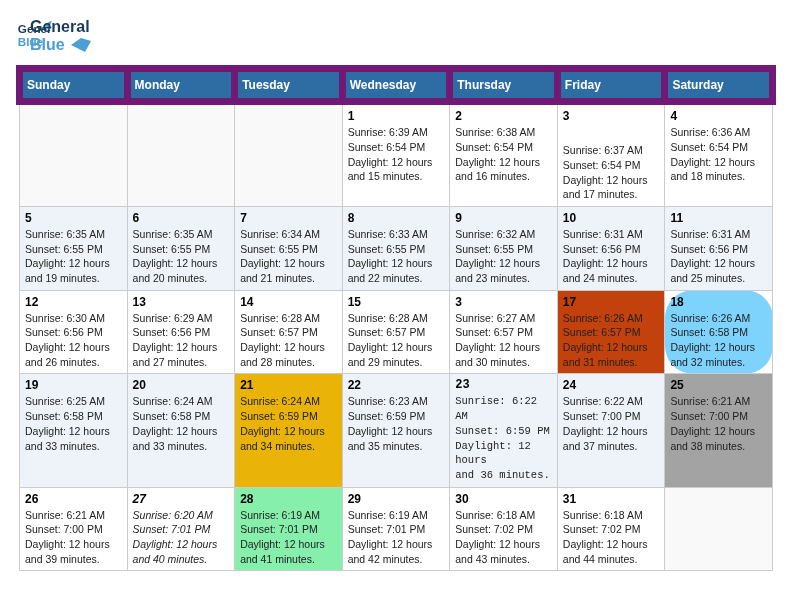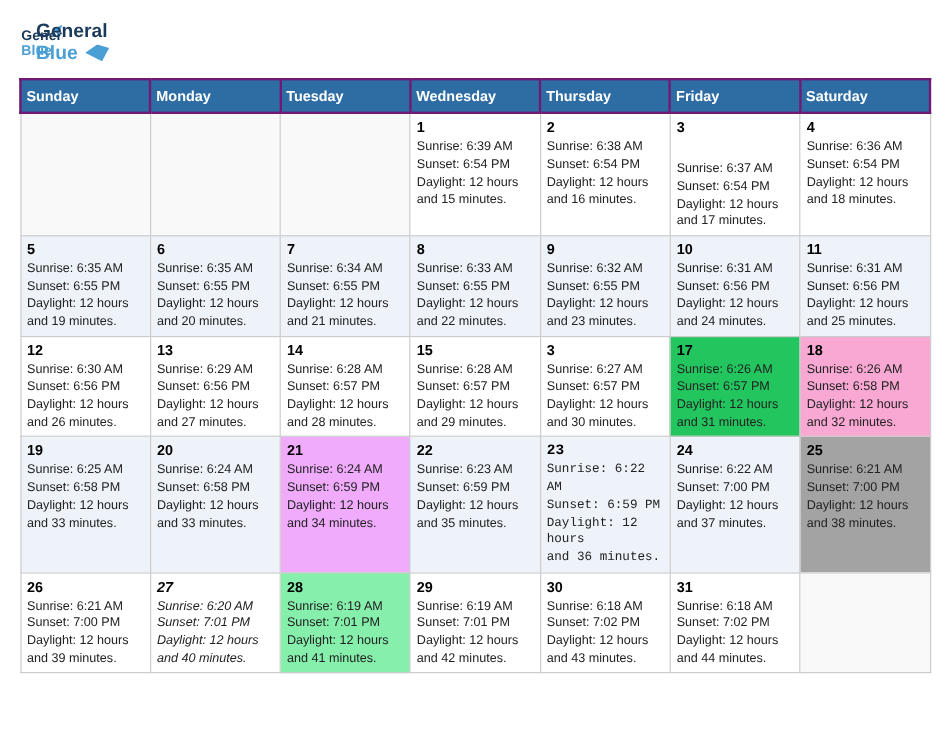--- a/index.html
+++ b/index.html
@@ -42,21 +42,21 @@
       border-collapse: collapse;
       font-size: 11px;
     }
     .calendar th {
       background: #2e6da4;
       color: #fff;
       padding: 6px 4px;
       text-align: left;
       font-weight: bold;
       font-size: 12px;
-      border: 2px solid #701a75;
+      border: 7px solid #701a75;
     }
     .calendar td {
       border: 1px solid #ccc;
       padding: 4px 5px;
       vertical-align: top;
       width: calc(100% / 7);
       min-height: 80px;
     }
     .calendar tr:nth-child(even) td {
       background: #f5f8fc;
@@ -230,28 +230,28 @@
 Daylight: 12 hours
 and 29 minutes.</div>
         </td>
         <td style="background: rgb(255, 255, 255);">
           <span class="day-num">3</span>
           <div class="day-info" style="white-space: pre-line;">Sunrise: 6:27 AM
 Sunset: 6:57 PM
 Daylight: 12 hours
 and 30 minutes.</div>
         </td>
-        <td style="background: #22c55e;">
+        <td style="background: #c2410c;">
           <span class="day-num">17</span>
           <div class="day-info" style="white-space: pre-line;">Sunrise: 6:26 AM
 Sunset: 6:57 PM
 Daylight: 12 hours
 and 31 minutes.</div>
         </td>
-        <td style="background: #f9a8d4;">
+        <td style="background: #7dd3fc; border-radius: 28px;">
           <span class="day-num">18</span>
           <div class="day-info" style="white-space: pre-line;">Sunrise: 6:26 AM
 Sunset: 6:58 PM
 Daylight: 12 hours
 and 32 minutes.</div>
         </td>
       </tr>
       <tr>
         <td style="background: rgb(238, 243, 250);">
           <span class="day-num">19</span>
@@ -260,21 +260,21 @@
 Daylight: 12 hours
 and 33 minutes.</div>
         </td>
         <td style="background: rgb(238, 243, 250);">
           <span class="day-num">20</span>
           <div class="day-info" style="white-space: pre-line;">Sunrise: 6:24 AM
 Sunset: 6:58 PM
 Daylight: 12 hours
 and 33 minutes.</div>
         </td>
-        <td style="background: #f0abfc;">
+        <td style="background: #eab308;">
           <span class="day-num">21</span>
           <div class="day-info" style="white-space: pre-line;">Sunrise: 6:24 AM
 Sunset: 6:59 PM
 Daylight: 12 hours
 and 34 minutes.</div>
         </td>
         <td style="background: rgb(238, 243, 250);">
           <span class="day-num">22</span>
           <div class="day-info" style="white-space: pre-line;">Sunrise: 6:23 AM
 Sunset: 6:59 PM

